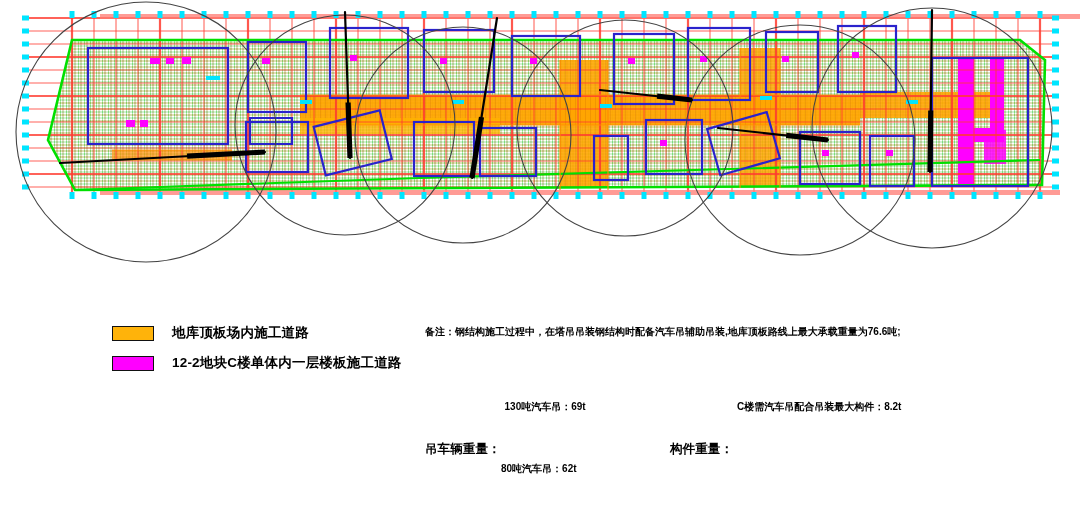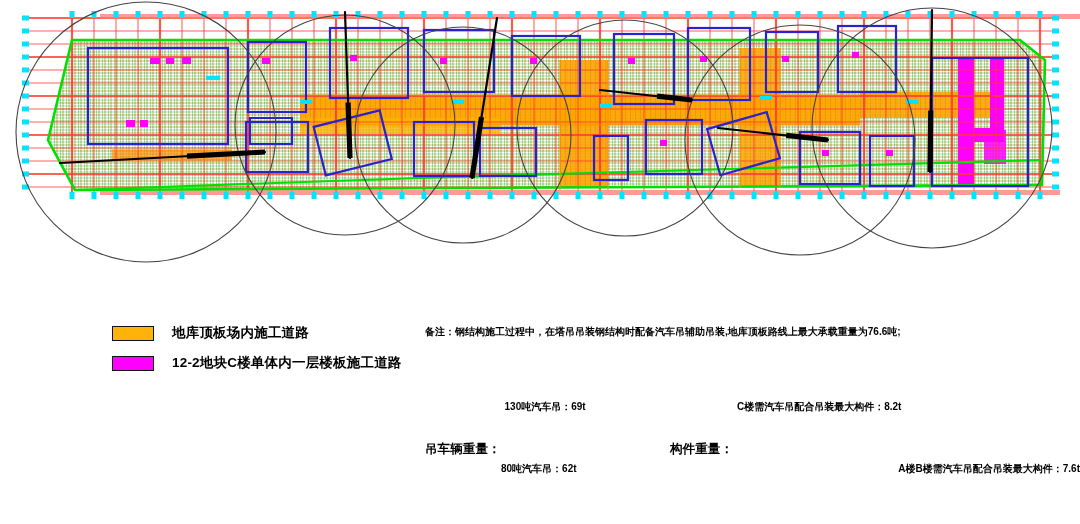--- a/index.html
+++ b/index.html
@@ -390,16 +390,15 @@
         <span class="spec-title">吊车辆重量：</span>
         <span class="spec-item">130吨汽车吊：69t</span>
       </div>
       <div class="spec-item">80吨汽车吊：62t</div>
     </div>
     <div class="spec-col-right">
       <div class="spec-head-row">
         <span class="spec-title">构件重量：</span>
         <span class="spec-item">C楼需汽车吊配合吊装最大构件：8.2t</span>
       </div>
-      <div class="spec-item">A楼B楼需汽车吊配合吊装最大构件：7.6t</div>
     </div>
   </div>
 </div>
 
 </body></html>

